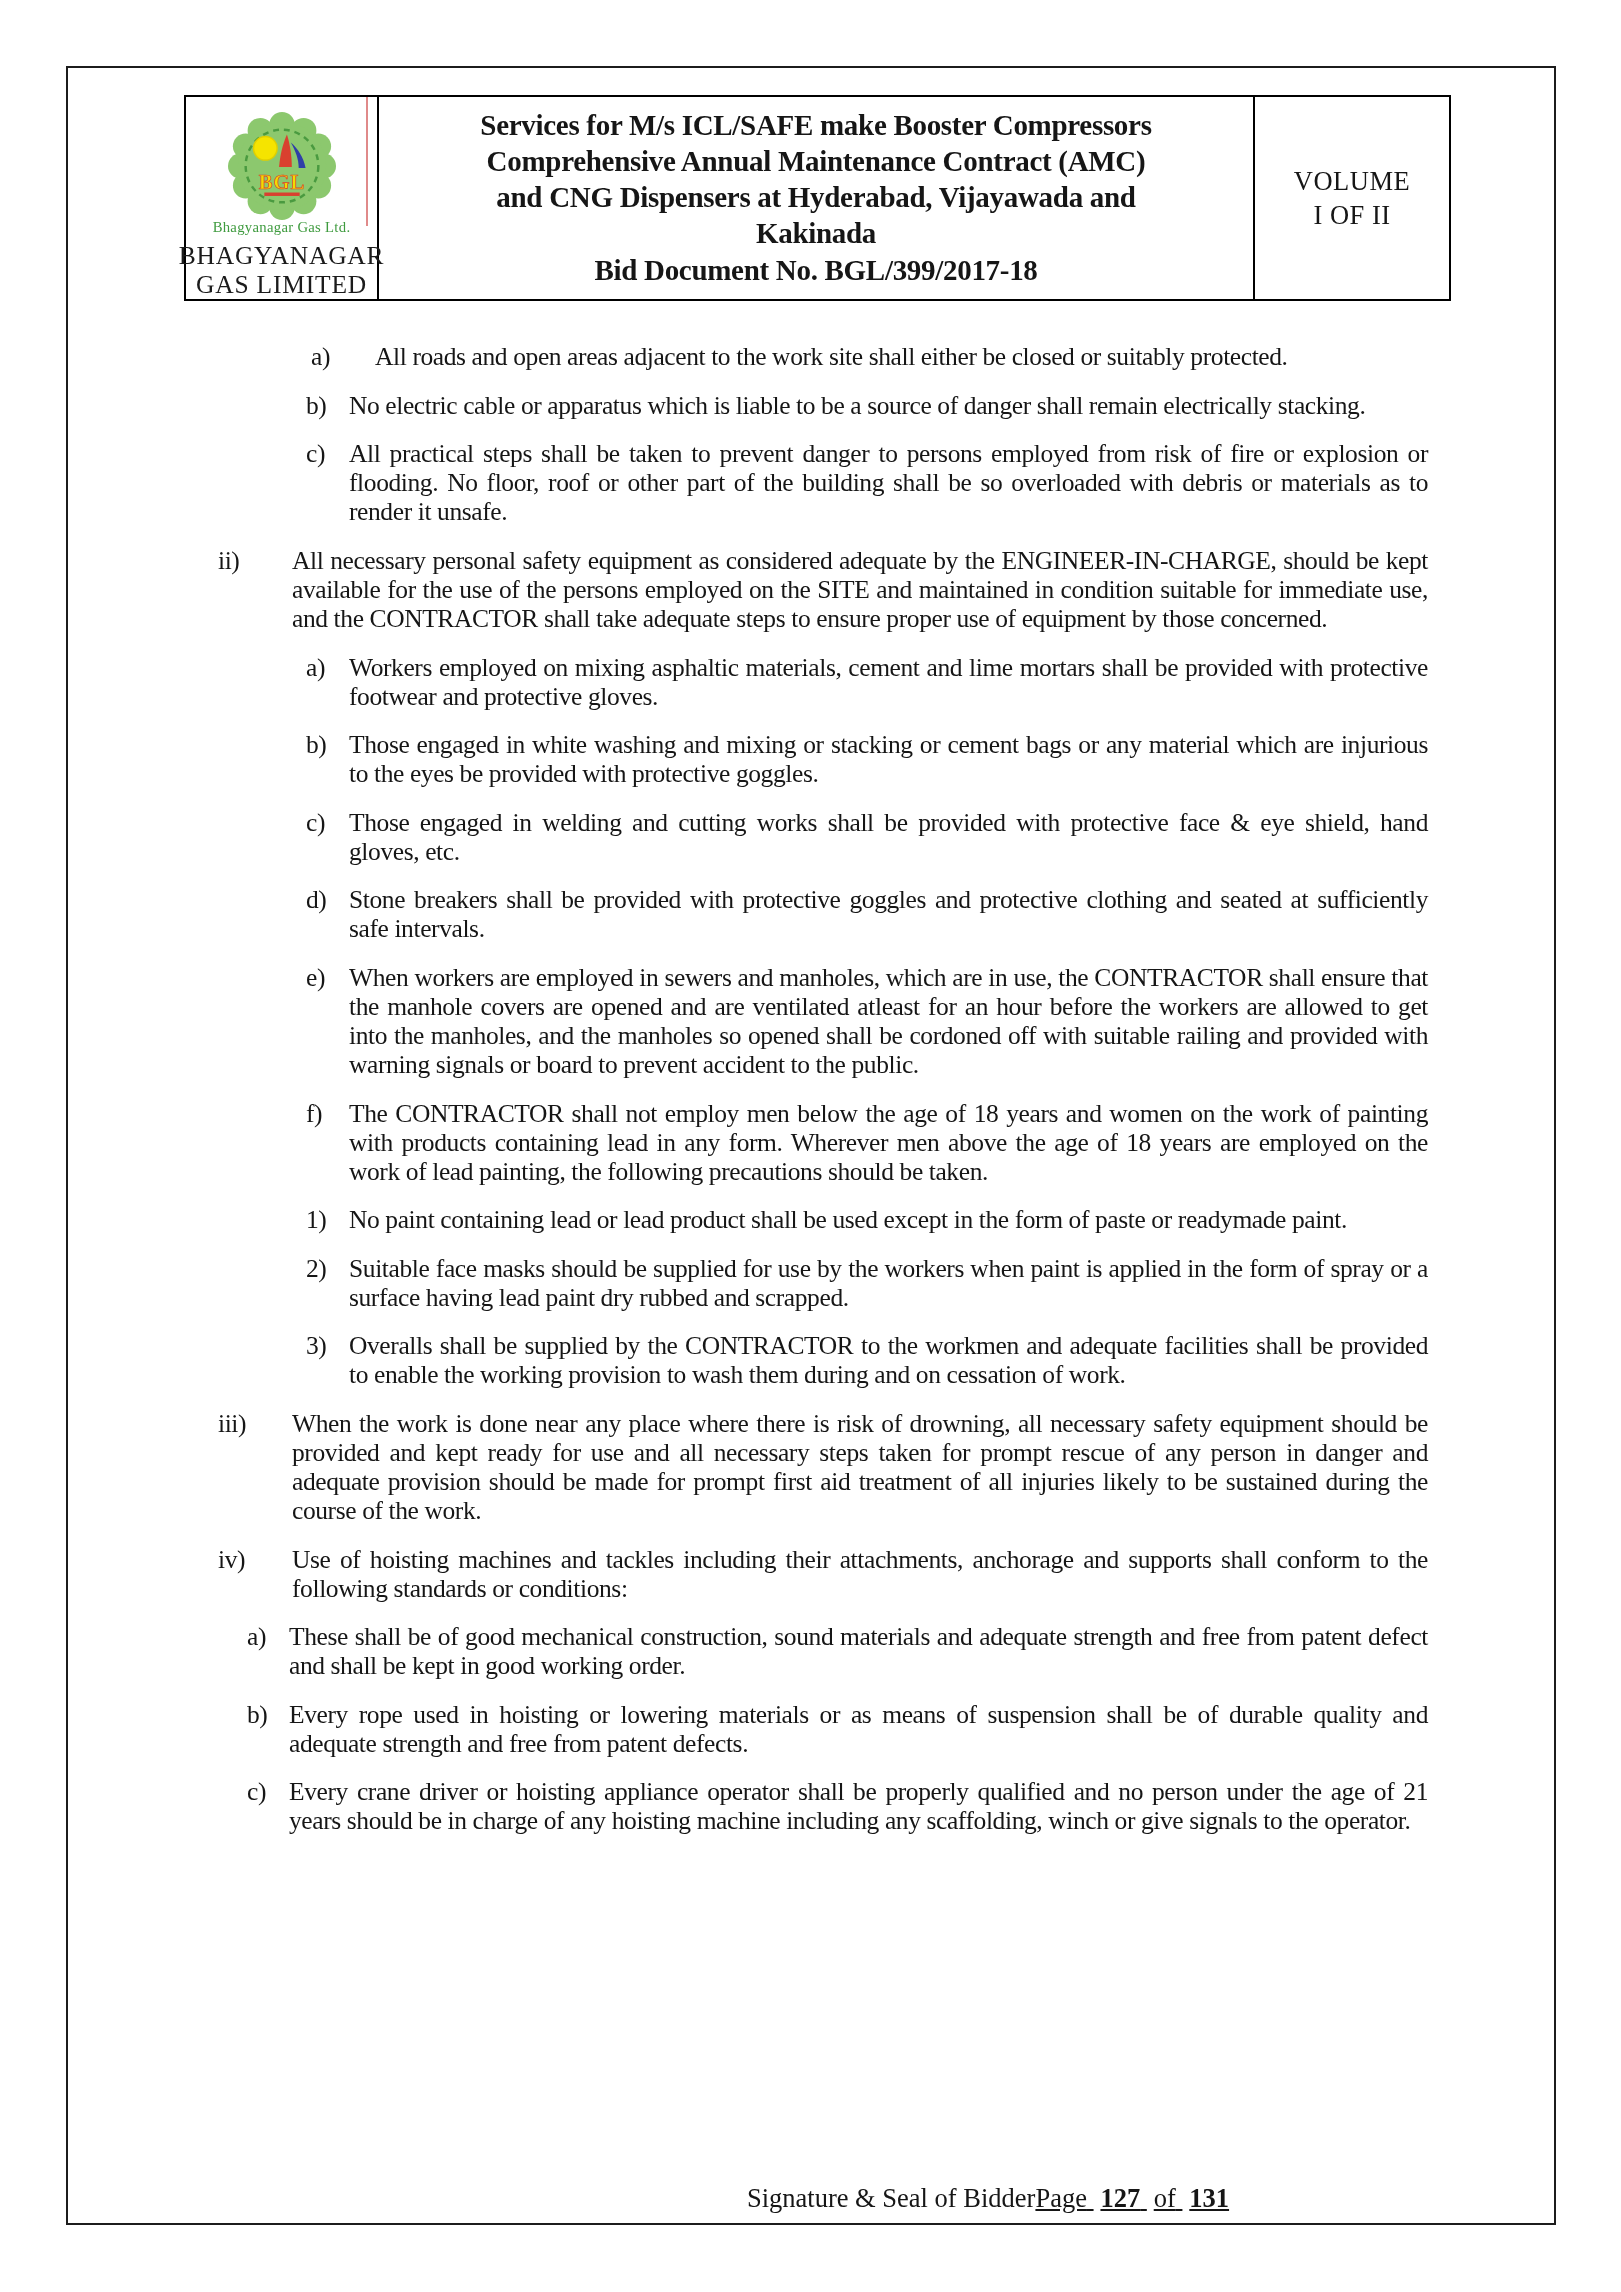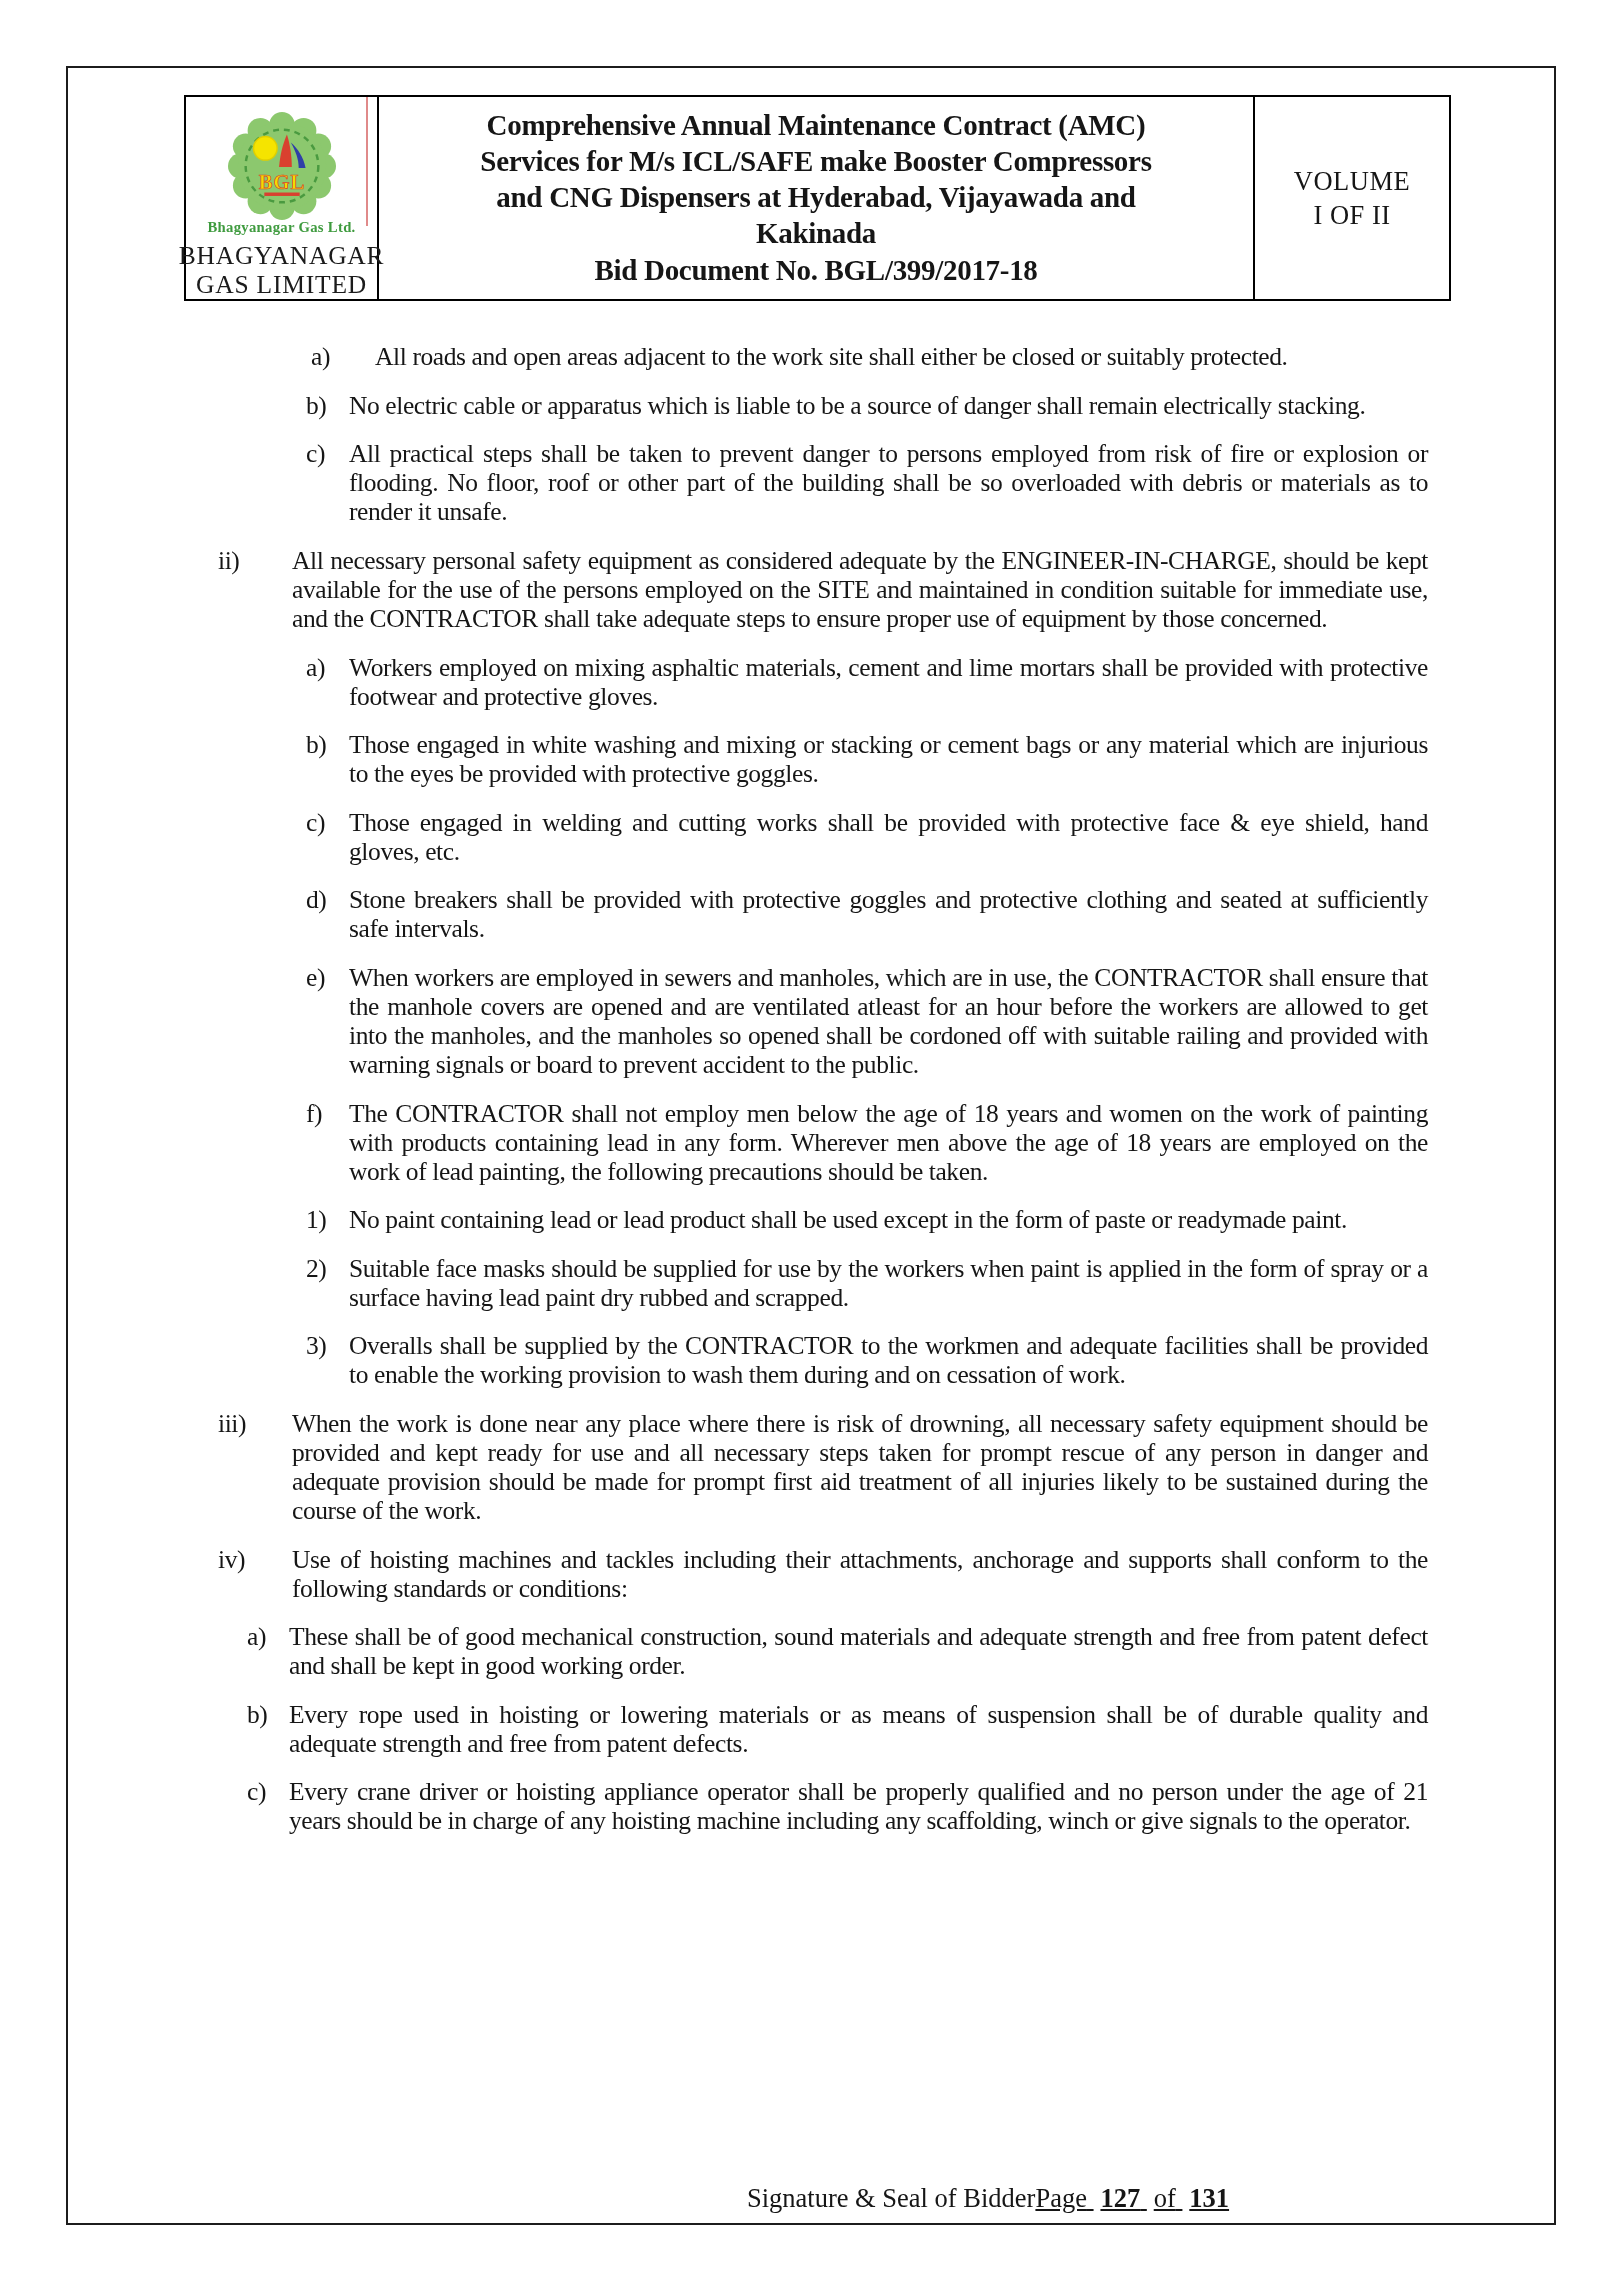--- a/index.html
+++ b/index.html
@@ -40,21 +40,21 @@
     padding-top: 14px;
   }
   .scan-line {
     position: absolute;
     top: 0; left: 180px;
     width: 2px; height: 129px;
     background: #e08a8a;
   }
   .logo-caption {
     font-size: 14.7px;
-    font-weight: bold;
+    font-weight: normal;
     color: #3f9b3f;
     letter-spacing: 0.3px;
     margin-top: -2px;
   }
   .company-name {
     margin-top: 4.9px;
     text-align: center;
     font-size: 25.5px;
     line-height: 29px;
     letter-spacing: 0.8px;
@@ -171,22 +171,22 @@
           <rect x="40" y="83" width="36" height="3.5" fill="#d9402f"></rect>
         </svg>
         <div class="logo-caption">Bhagyanagar Gas Ltd.</div>
         <div class="company-name">
           <div>BHAGYANAGAR</div>
           <div>GAS LIMITED</div>
         </div>
       </div>
 
       <div class="cell title-cell">
+        <div class="title-line">Services for M/s ICL/SAFE make Booster Compressors</div>
         <div class="title-line">Comprehensive Annual Maintenance Contract (AMC)</div>
-        <div class="title-line">Services for M/s ICL/SAFE make Booster Compressors</div>
         <div class="title-line">and CNG Dispensers at Hyderabad, Vijayawada and</div>
         <div class="title-line">Kakinada</div>
         <div class="doc-no">Bid Document No. BGL/399/2017-18</div>
       </div>
 
       <div class="cell volume-cell">
         <div>VOLUME</div>
         <div>I OF II</div>
       </div>
     </div>

